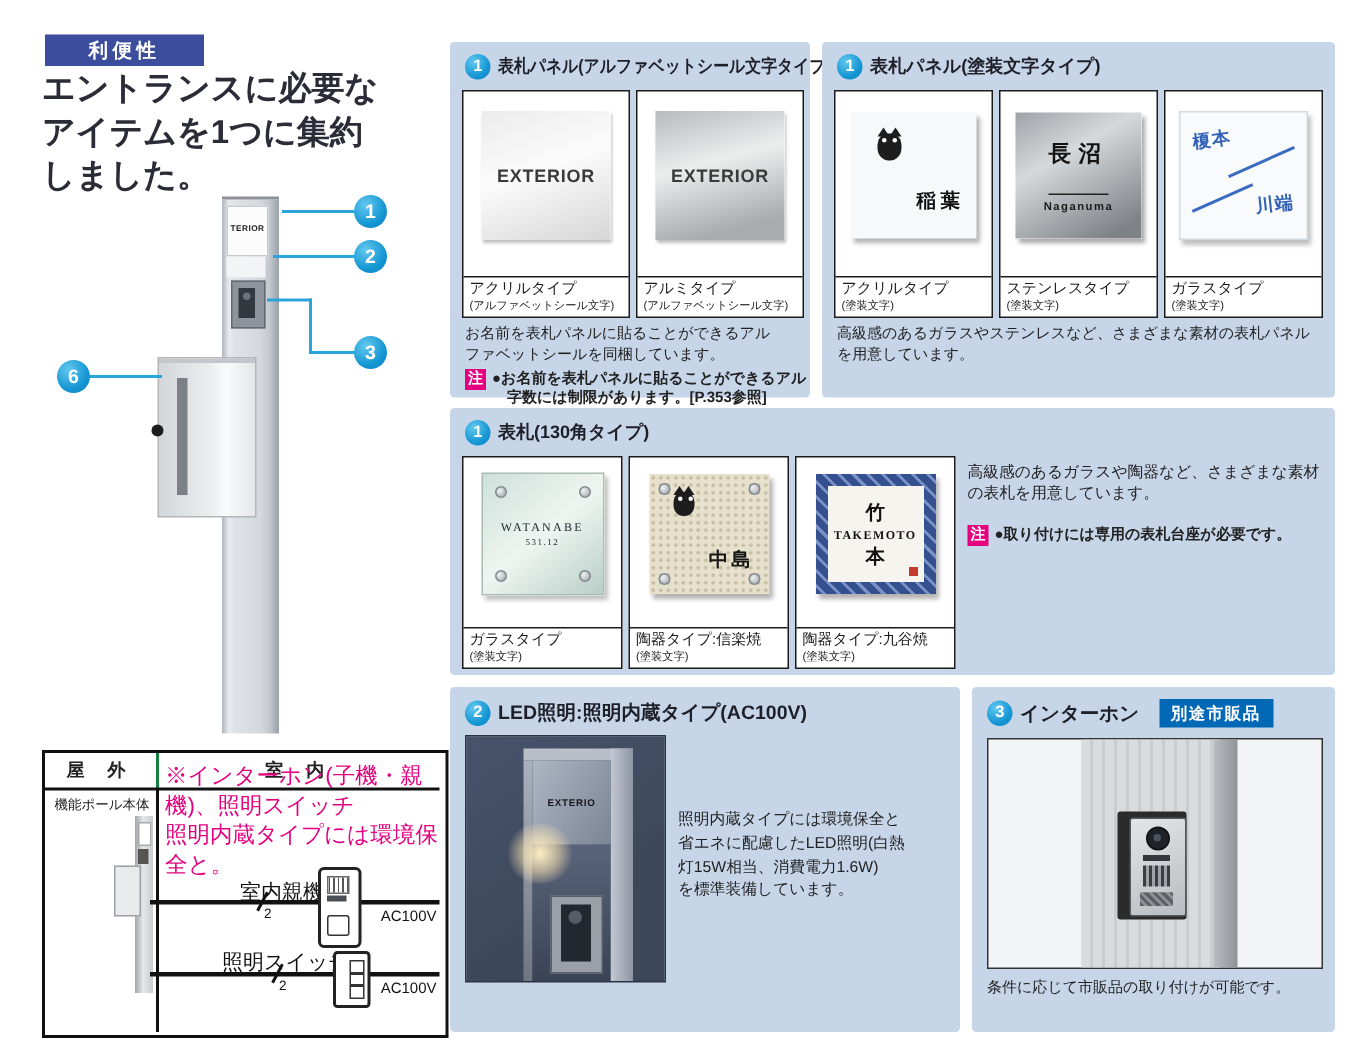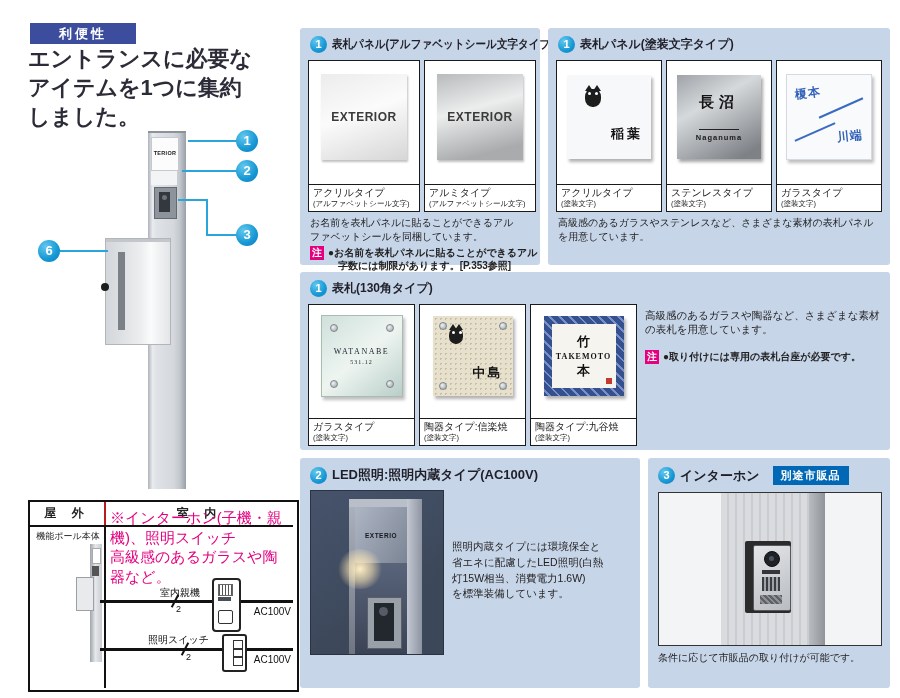--- a/index.html
+++ b/index.html
@@ -32,32 +32,32 @@
   .co{width:22px;height:22px;border-radius:50%;color:#fff;font-size:13px;font-weight:bold;
     text-align:center;line-height:22px;
     background:radial-gradient(circle at 35% 30%,#62c8ef,#1697d4 60%,#0c7ec2);}
   .cline{background:#2aa5dc;height:2px;}
   .clinev{background:#2aa5dc;width:2px;}
 
   
   .wtable{left:28px;top:500px;width:267px;height:188px;border:2px solid #111;background:#fff;font-size:10px;}
   .whead{position:absolute;left:0;top:0;height:23px;border-bottom:2px solid #111;line-height:23px;
     font-weight:bold;text-align:center;font-size:12px;letter-spacing:6px;}
-  .wh1{width:74px;border-right:2px solid #b91c1c;}
+  .wh1{width:74px;border-right:2px solid #15803d;}
   .wh2{left:76px;width:187px;}
   .wdiv{position:absolute;left:74px;top:23px;width:2px;height:163px;background:#111;}
   .wpole-label{position:absolute;left:2px;top:28px;width:72px;font-size:9px;text-align:center;}
   .minipole{position:absolute;left:60px;top:42px;width:12px;height:118px;
     background:linear-gradient(to right,#9ea4ab,#e6e8ea 45%,#c8ccd0);}
   .minipole::before{content:"";position:absolute;left:2px;top:4px;width:7px;height:14px;background:#fff;border:1px solid #aaa;}
   .minipole::after{content:"";position:absolute;left:2px;top:22px;width:7px;height:10px;background:#555;}
   .minibox{position:absolute;left:46px;top:75px;width:16px;height:32px;background:#e8eaec;border:1px solid #9aa0a6;}
   .wnote{position:absolute;left:80px;top:6px;width:182px;color:#e4007f;font-size:15px;line-height:1.3;}
   .wire{position:absolute;background:#111;height:3px;}
-  .wlabel{position:absolute;font-size:10px;color:#111;text-align:center;}
+  .wlabel{position:absolute;font-size:14px;color:#111;text-align:center;}
   .ac{position:absolute;font-size:10px;color:#111;}
   .slash{position:absolute;width:14px;height:2px;background:#111;transform:rotate(-62deg);}
   .slashnum{position:absolute;font-size:9px;color:#111;}
   .master{position:absolute;left:182px;top:76px;width:25px;height:50px;background:#fff;border:2px solid #222;border-radius:4px;}
   .master .scr{position:absolute;left:4px;top:4px;width:13px;height:10px;
     background:repeating-linear-gradient(to right,#555 0 1px,#fff 1px 3px);border:1px solid #666;}
   .master .bar{position:absolute;left:4px;top:17px;width:13px;height:4px;background:#4a4f55;}
   .master .btn{position:absolute;left:4px;top:30px;width:13px;height:12px;border:1.5px solid #333;border-radius:2px;}
   .switch{position:absolute;left:192px;top:132px;width:21px;height:34px;background:#fff;border:2px solid #222;border-radius:3px;}
   .switch i{position:absolute;left:9px;top:4px;width:8px;height:24px;border:1.5px solid #333;}
@@ -189,21 +189,21 @@
 
   <div class="abs wtable">
     <div class="whead wh1">屋 外</div>
     <div class="whead wh2 abs">室 内</div>
     <div class="wdiv"></div>
     <div class="wpole-label">機能ポール本体</div>
     <div class="minipole"></div>
     <div class="minibox"></div>
     <div class="wnote">
       <div>※インターホン(子機・親機)、照明スイッチ</div>
-      <div>高級感のあるガラスや陶器など。</div>
+      <div>照明内蔵タイプには環境保全と。</div>
     </div>
 
     <div class="wire" style="left:70px;top:98px;width:193px;"></div>
     <div class="wlabel" style="left:130px;top:84px;">室内親機</div>
     <div class="master">
         <span class="scr"></span>
         <span class="bar"></span>
         <span class="btn"></span>
       </div>
     <div class="slash" style="left:138px;top:98px;"></div>

